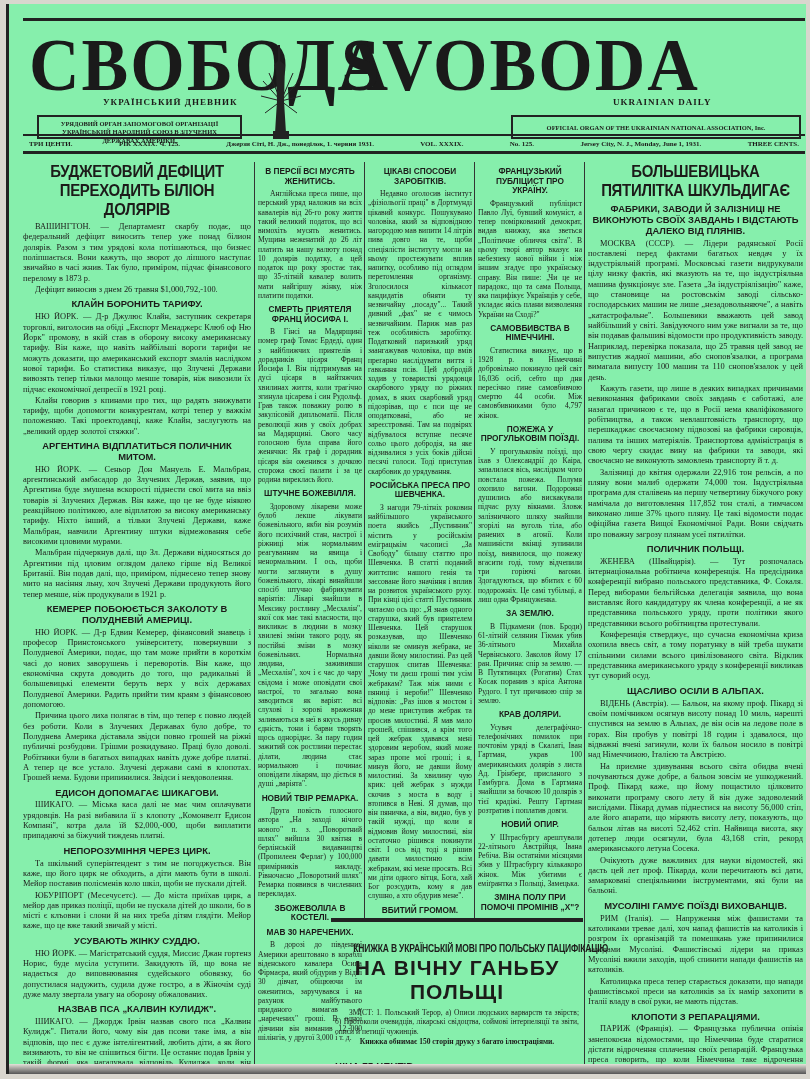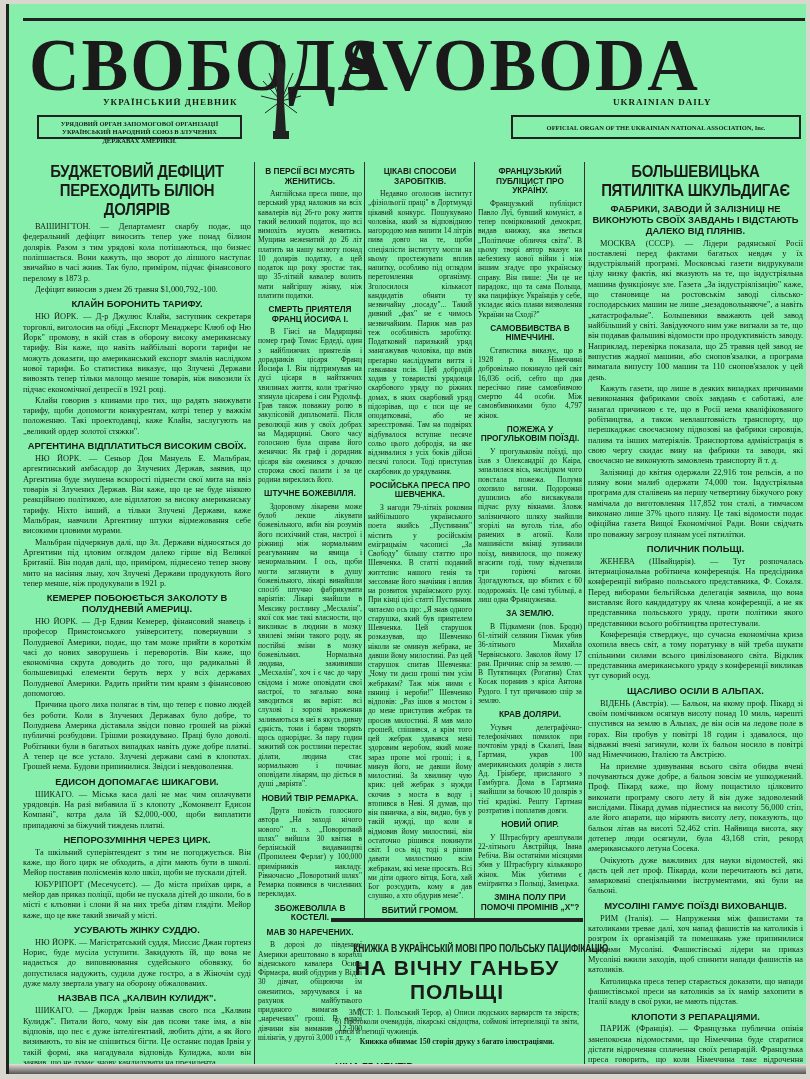--- a/index.html
+++ b/index.html
@@ -56,29 +56,38 @@
       <path d="M17 4 L19 4 L19 20 L24 24 L23 60 L25 92 L14 92 L16 60 L15 30 L13 24 L17 20 Z" fill="#222"></path>
       <rect x="12" y="90" width="16" height="8" fill="#222"></rect>
     </svg>
     <div class="title-lat" style="left:318px">SVOBODA</div>
     <div class="sub-cyr">УКРАЇНСЬКИЙ ДНЕВНИК</div>
     <div class="sub-lat" style="left:590px">UKRAINIAN DAILY</div>
     <div class="box-cyr">УРЯДОВИЙ ОРГАН ЗАПОМОГОВОЇ ОРГАНІЗАЦІЇ УКРАЇНСЬКИЙ НАРОДНИЙ СОЮЗ В ЗЛУЧЕНИХ ДЕРЖАВАХ АМЕРИКИ.</div>
     <div class="box-lat" style="left:488px;width:290px">OFFICIAL ORGAN OF THE UKRAINIAN NATIONAL ASSOCIATION, Inc.</div>
   </div>
 
+  <div class="dateline">
+    <span>ТРИ ЦЕНТИ.</span>
+    <span>РІК XXXIX. Ч. 125.</span>
+    <span>Джерзи Сіті, Н. Дж., понеділок, 1. червня 1931.</span>
+    <span>VOL. XXXIX.</span>
+    <span>No. 125.</span>
+    <span>Jersey City, N. J., Monday, June 1, 1931.</span>
+    <span>THREE CENTS.</span>
+  </div>
 
   <div class="col" style="left:14px;width:228px;height:905px;">
     <div class="headline-big">БУДЖЕТОВИЙ ДЕФІЦИТ ПЕРЕХОДИТЬ БІЛІОН ДОЛЯРІВ</div>
     <p>ВАШИНГТОН. — Департамент скарбу подає, що федеральний дефіцит виносить тепер уже понад білион долярів. Разом з тим урядові кола потішаються, що бизнес поліпшається. Вони кажуть, що зворот до ліпшого наступає звичайно в часі жнив. Так було, приміром, підчас фінансового перелому в 1873 р.</p>
     <p>Дефіцит виносив з днем 26 травня $1,000,792,-100.</p>
     <div class="h2">КЛАЙН БОРОНИТЬ ТАРИФУ.</div>
     <p>НЮ ЙОРК. — Д-р Джулюс Клайн, заступник секретаря торговлі, виголосив на обіді „Експорт Менаджерс Клюб оф Ню Йорк" промову, в якій став в оборону високу американську тарифу. Він каже, що навіть найбільші вороги тарифи не можуть доказати, що американський експорт змалів наслідком нової тарифи. Бо статистика виказує, що Злучені Держави вивозять тепер тільки малощо менше товарів, ніж вивозили їх підчас економічної депресії в 1921 році.</p>
     <p>Клайн говорив з кпинами про тих, що радять знижувати тарифу, щоби допомогти конкурентам, котрі тепер у важкім положенню. Такі проектодавці, каже Клайн, заслугують на „великий ордер золотої стяжки".</p>
-    <div class="h2">АРГЕНТИНА ВІДПЛАТИТЬСЯ ВИСОКИМ СВОЇХ.</div>
+    <div class="h2">АРГЕНТИНА ВІДПЛАТИТЬСЯ ПОЛИЧНИК МИТОМ.</div>
     <p>НЮ ЙОРК. — Сеньор Дон Мануель Е. Мальбран, аргентинський амбасадор до Злучених Держав, заявив, що Аргентина буде змушена вскорості піднести свої мита на ввіз товарів зі Злучених Держав. Він каже, що це не буде ніякою реакційною політикою, але відплатою за високу американську тарифу. Ніхто інший, а тільки Злучені Держави, каже Мальбран, навчили Аргентину штуки відмежовання себе високими цловими мурами.</p>
     <p>Мальбран підчеркнув далі, що Зл. Держави відносяться до Аргентини під цловим оглядом далеко гірше від Великої Британії. Він подав далі, що, приміром, піднесено тепер знову мито на насіння льну, хоч Злучені Держави продукують його тепер менше, ніж продукували в 1921 р.</p>
     <div class="h2">КЕМЕРЕР ПОБОЮЄТЬСЯ ЗАКОЛОТУ В ПОЛУДНЕВІЙ АМЕРИЦІ.</div>
     <p>НЮ ЙОРК. — Д-р Едвин Кемерер, фінансовий знавець і професор Принстонського університету, повернувши з Полудневої Америки, подає, що там може прийти в короткім часі до нових заворушень і переворотів. Він каже, що економічна скрута доводить до того, що радикальні й большевицькі елементи беруть верх у всіх державах Полудневої Америки. Радить прийти тим краям з фінансовою допомогою.</p>
     <p>Причина цього лиха полягає в тім, що тепер є повно людей без роботи. Коли в Злучених Державах було добре, то Полуднева Америка діставала звідси повно грошей на ріжні публичні розбудови. Грішми розкидувано. Праці було доволі. Робітники були в багатьох випадках навіть дуже добре платні. А тепер це все устало. Злучені держави самі в клопотах. Грошей нема. Будови припинилися. Звідси і невдоволення.</p>
     <div class="h2">ЕДИСОН ДОПОМАГАЄ ШИКАГОВИ.</div>
     <p>ШИКАГО. — Міська каса далі не має чим оплачувати урядовців. На разі вибавила її з клопоту „Комонвелт Едисон Компані", котра дала їй $2,000,-000, щоби виплатити припадаючі за біжучий тиждень платні.</p>
     <div class="h2">НЕПОРОЗУМІННЯ ЧЕРЕЗ ЦИРК.</div>
     <p>Та шкільний суперінтендент з тим не погоджується. Він каже, що його цирк не обходить, а діти мають бути в школі. Мейор поставив полісменів коло шкіл, щоби не пускали дітей.</p>
     <p>ЮБУРІПОРТ (Месечусетс). — До міста приїхав цирк, а мейор дав приказ поліції, щоби не пускала дітей до школи, бо в місті є клъовни і слони й на них треба дітям глядіти. Мейор каже, що це вже такий звичай у місті.</p>

